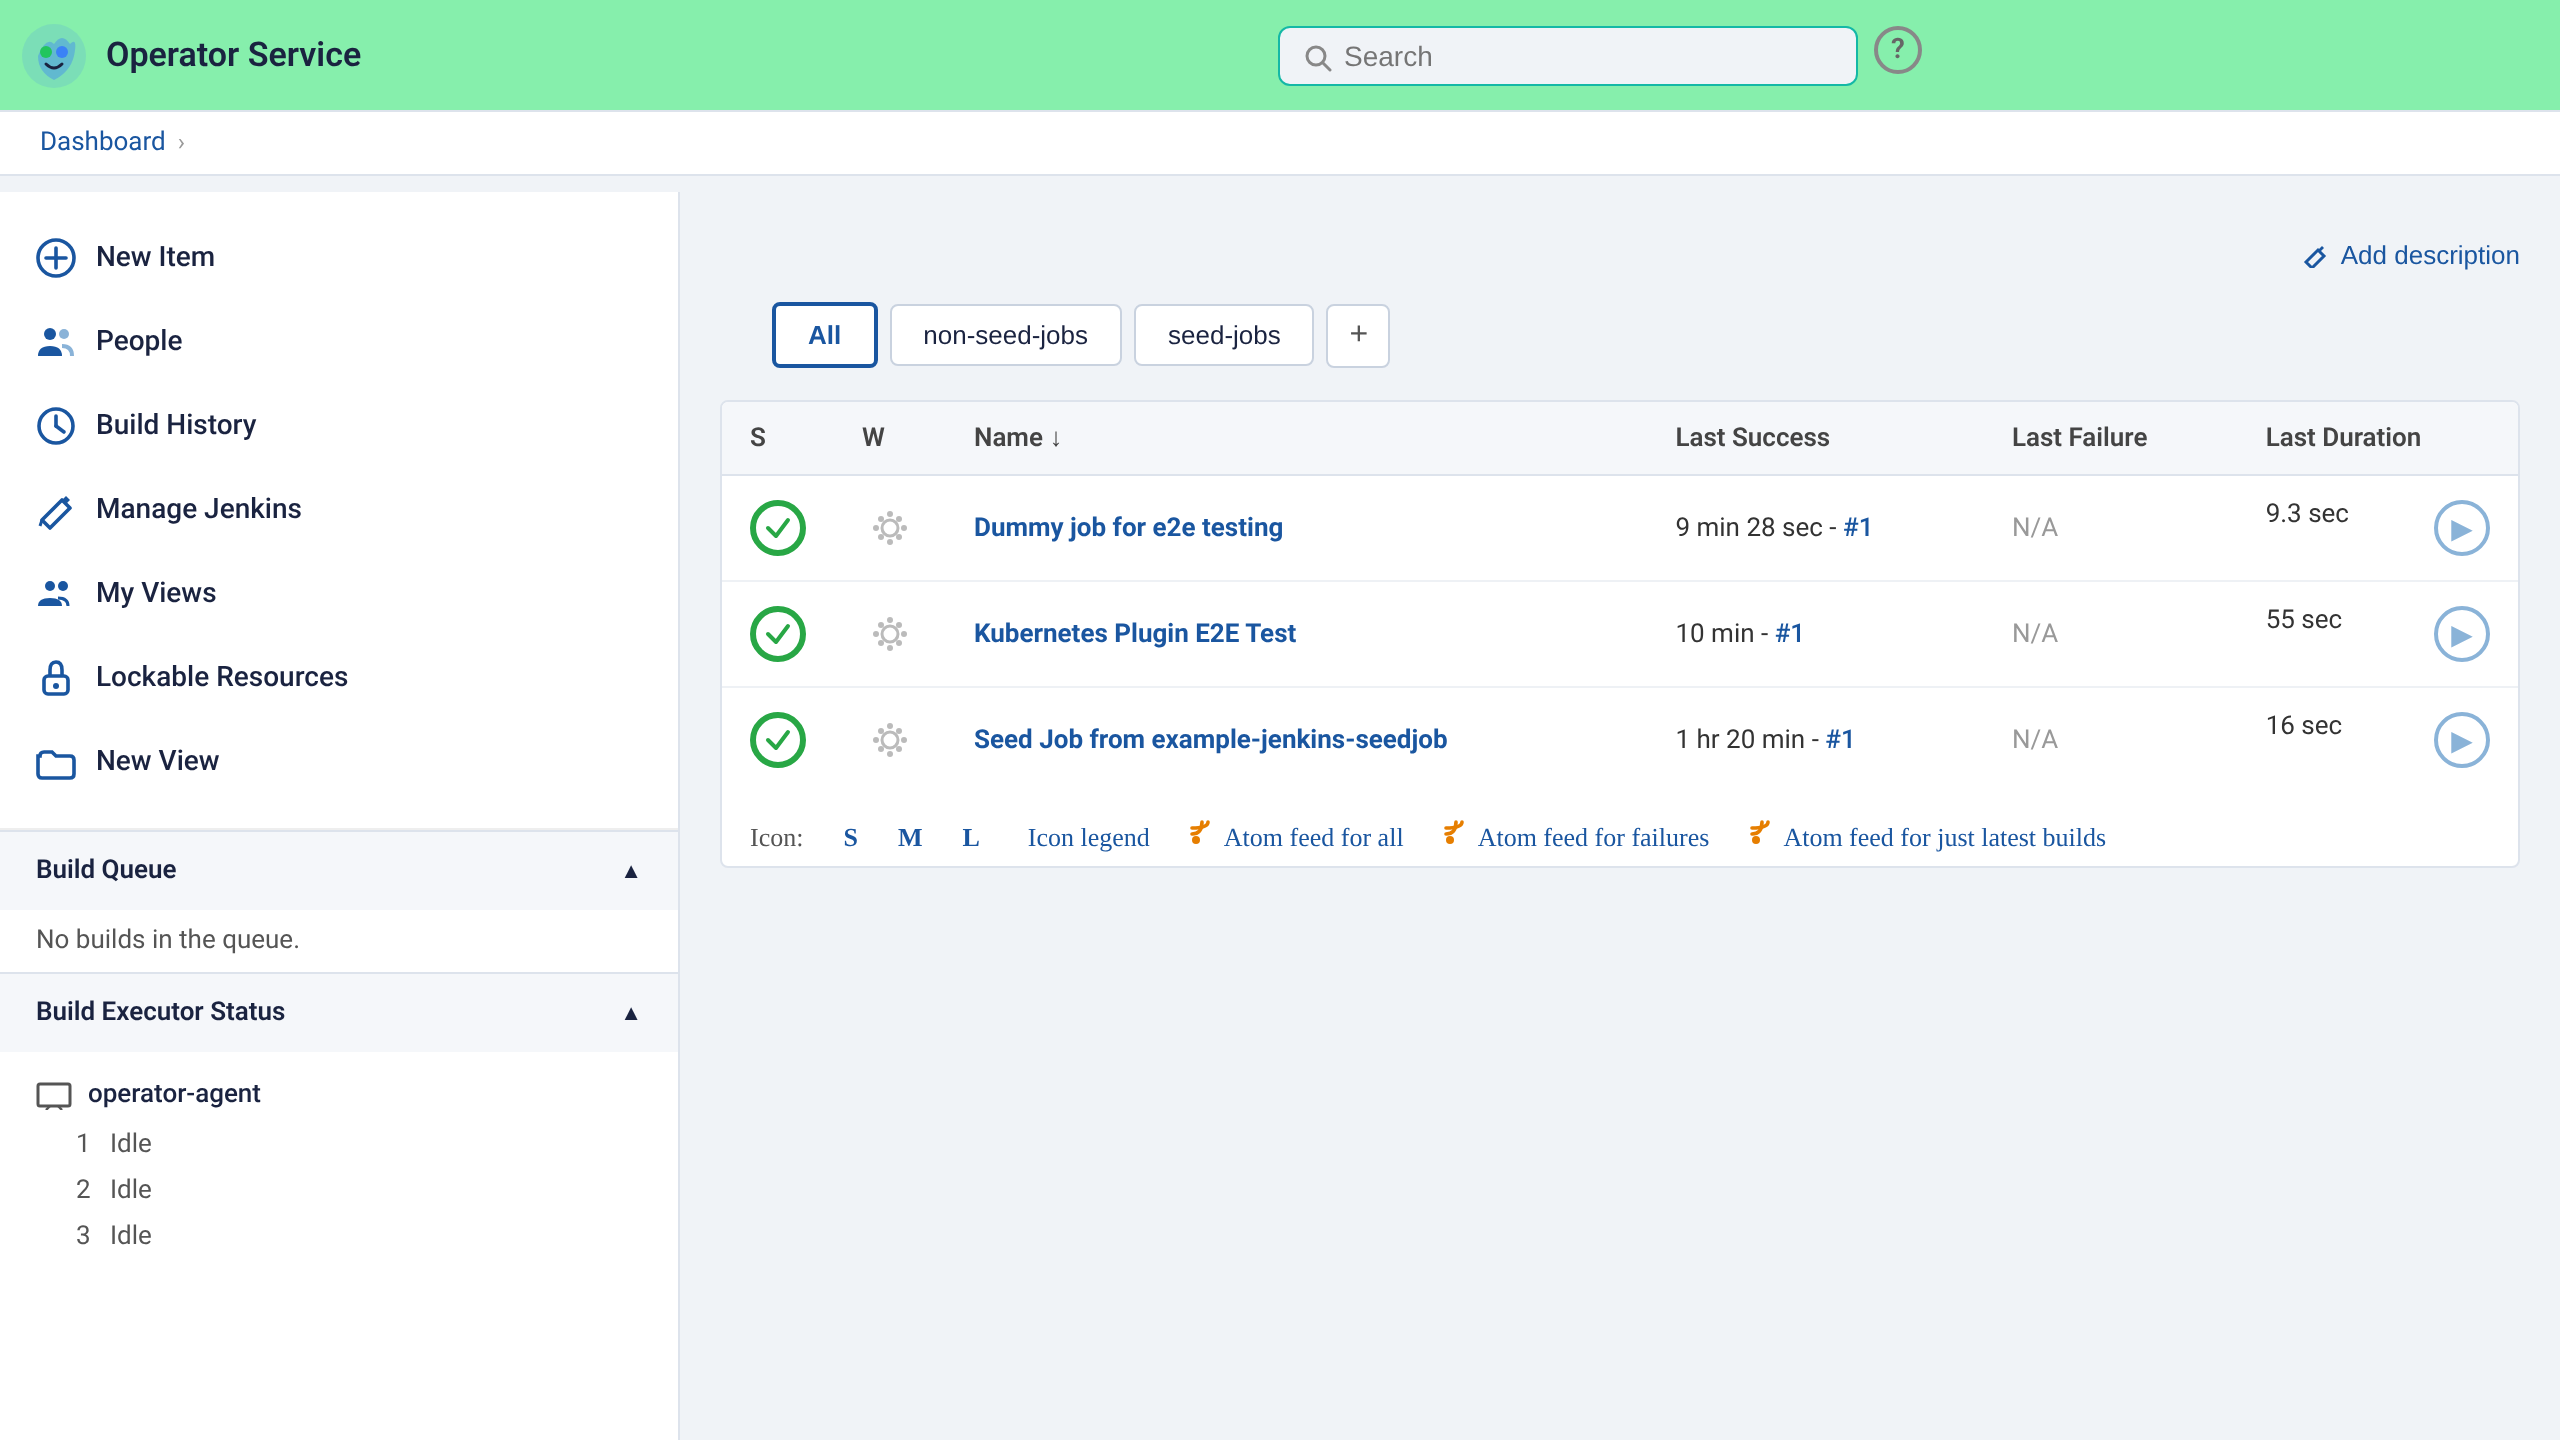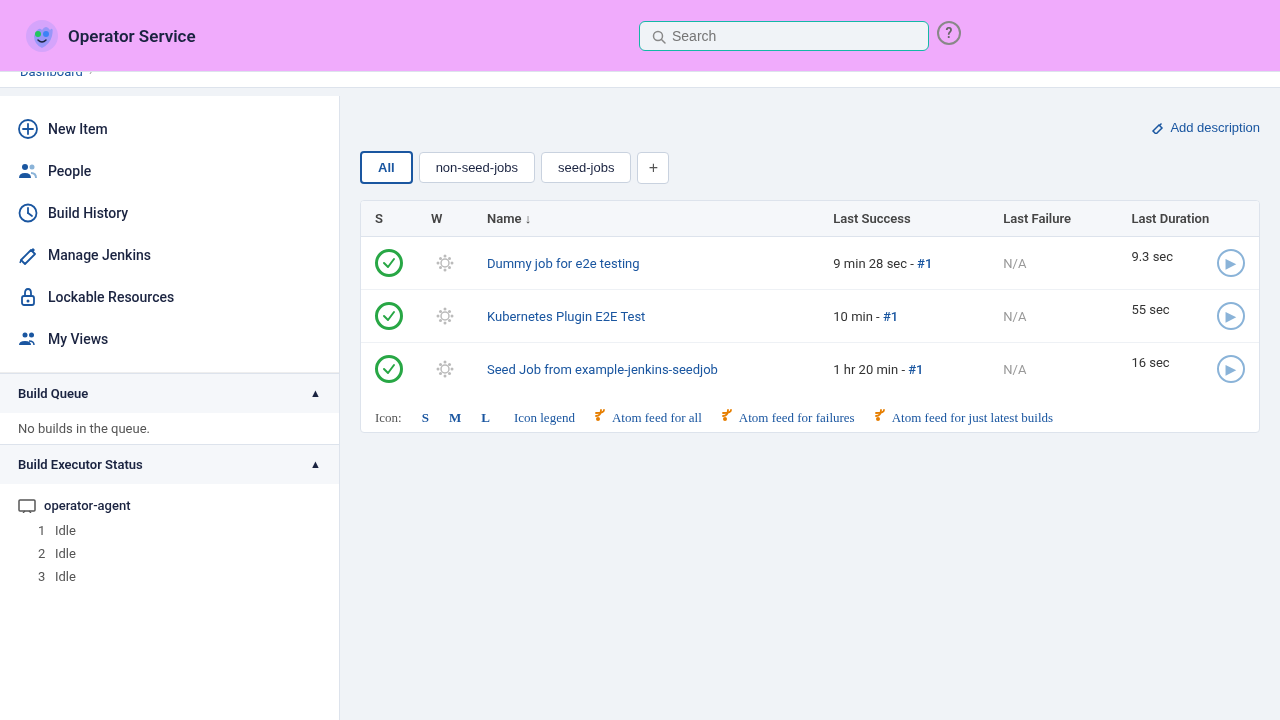--- a/index.html
+++ b/index.html
@@ -1,21 +1,21 @@
 <!DOCTYPE html>
 <html><head>
   <meta charset="utf-8">
   <style>
     * { box-sizing: border-box; margin: 0; padding: 0; }
     body { font-family: -apple-system, BlinkMacSystemFont, 'Segoe UI', Roboto, sans-serif; font-size: 14px; background: #f0f3f7; color: #333; }
 
     
     .header {
-      display: flex; align-items: center; background: #f0abfc;
-      border-bottom: 1px solid #dde3ec; padding: 0 24px; height: 72px;
+      display: flex; align-items: center; background: #86efac;
+      border-bottom: 1px solid #dde3ec; padding: 0 9px; height: 56px;
       position: fixed; top: 0; left: 0; right: 0; z-index: 100;
     }
     .logo-area { display: flex; align-items: center; gap: 8px; min-width: 320px; }
     .logo-svg { width: 36px; height: 36px; }
     .app-title { font-size: 17px; font-weight: 600; color: #1a2340; }
     .header-center { flex: 1; display: flex; justify-content: center; }
     .search-box {
       display: flex; align-items: flex-end; background: #f0f3f7; border: 1px solid #14b8a6;
       border-radius: 6px; padding: 6px 12px; width: 290px; gap: 6px;
     }
@@ -78,38 +78,38 @@
       display: flex; align-items: center; gap: 6px; color: #1a56a0;
       font-size: 13px; cursor: pointer; background: none; border: none; padding: 4px 0;
     }
 
     
     .view-tabs { display: flex; align-items: center; gap: 6px; margin-bottom: 16px; }
     .view-tab {
       padding: 7px 16px; border-radius: 4px; border: 1px solid #c9d2df;
       background: #fff; cursor: pointer; font-size: 13px; color: #1a2340;
     }
-    .view-tab.active { background: #fff; border: 2px solid #1a56a0; color: #1a56a0; font-weight: 600; }
+    .view-tab.active { background: #fff; border: 2px solid #1a56a0; color: #1a56a0; font-weight: 600; margin-left: 26px; }
     .view-tab-add {
       width: 32px; height: 32px; display: flex; align-items: center; justify-content: center;
       border: 1px solid #c9d2df; border-radius: 4px; cursor: pointer; color: #555; background: #fff; font-size: 16px;
     }
 
     
     .jobs-table-wrap { background: #fff; border-radius: 4px; border: 1px solid #dde3ec; overflow: hidden; }
     .jobs-table { width: 100%; border-collapse: collapse; }
     .jobs-table th {
       background: #f5f7fa; text-align: left; padding: 10px 14px;
       font-size: 13px; font-weight: 600; color: #444; border-bottom: 1px solid #dde3ec;
     }
     .jobs-table td { padding: 12px 14px; border-bottom: 1px solid #eef1f5; vertical-align: middle; font-size: 13px; }
     .jobs-table tr:last-child td { border-bottom: none; }
     .col-s { width: 44px; }
     .col-w { width: 44px; }
-    .job-name { color: #1a56a0; font-weight: 400; cursor: pointer; }
+    .job-name { color: #1a56a0; font-weight: 700; cursor: pointer; }
     .last-success { color: #333; }
     .build-num { color: #1a56a0; font-weight: 500; }
     .na-text { color: #999; }
     .run-btn {
       width: 28px; height: 28px; border-radius: 50%; border: 2px solid #8ab3d8;
       background: none; cursor: pointer; display: flex; align-items: center; justify-content: center;
       color: #8ab3d8; font-size: 14px; float: right;
     }
 
     
@@ -215,40 +215,48 @@
             <path d="M13 5 L15 3 L17 5 L15 7 Z" fill="#1a56a0"></path>
             <line x1="3" y1="15" x2="2" y2="18" stroke="#1a56a0" stroke-width="1.5"></line>
           </svg>
         </span>
         <span>Manage Jenkins</span>
       </a>
 
       <a class="sidebar-item" href="#">
         <span class="sidebar-icon">
           <svg width="20" height="20" viewBox="0 0 20 20">
-            <rect x="4" y="9" width="12" height="9" rx="2" fill="none" stroke="#1a56a0" stroke-width="1.8"></rect>
-            <path d="M7 9 V6 Q7 2 10 2 Q13 2 13 6 V9" fill="none" stroke="#1a56a0" stroke-width="1.8"></path>
-            <circle cx="10" cy="14" r="1.5" fill="#1a56a0"></circle>
-          </svg>
-        </span>
-        <span>Lockable Resources</span>
-      </a>
-
-      <a class="sidebar-item" href="#">
-        <span class="sidebar-icon">
-          <svg width="20" height="20" viewBox="0 0 20 20">
             <circle cx="7" cy="6" r="2.5" fill="#1a56a0"></circle>
             <path d="M1 16 Q1 12 7 12 Q13 12 13 16" fill="#1a56a0"></path>
             <circle cx="13.5" cy="6" r="2.5" fill="#1a56a0"></circle>
             <path d="M11 12 Q16 12 16 16" fill="none" stroke="#1a56a0" stroke-width="1.5"></path>
           </svg>
         </span>
         <span>My Views</span>
       </a>
 
+      <a class="sidebar-item" href="#">
+        <span class="sidebar-icon">
+          <svg width="20" height="20" viewBox="0 0 20 20">
+            <rect x="4" y="9" width="12" height="9" rx="2" fill="none" stroke="#1a56a0" stroke-width="1.8"></rect>
+            <path d="M7 9 V6 Q7 2 10 2 Q13 2 13 6 V9" fill="none" stroke="#1a56a0" stroke-width="1.8"></path>
+            <circle cx="10" cy="14" r="1.5" fill="#1a56a0"></circle>
+          </svg>
+        </span>
+        <span>Lockable Resources</span>
+      </a>
+
+      <a class="sidebar-item" href="#">
+        <span class="sidebar-icon">
+          <svg width="20" height="20" viewBox="0 0 20 20">
+            <path d="M2 7 Q2 5 4 5 L8 5 L10 7 L17 7 Q19 7 19 9 L19 16 Q19 18 17 18 L3 18 Q1 18 1 16 L1 7 Z" fill="none" stroke="#1a56a0" stroke-width="1.8"></path>
+          </svg>
+        </span>
+        <span>New View</span>
+      </a>
     </div>
 
     <div class="sidebar-section">
       <div class="sidebar-section-header">
         <span>Build Queue</span>
         <span class="chevron chevron-up">▲</span>
       </div>
       <div class="sidebar-section-content">
         <span>No builds in the queue.</span>
       </div>

